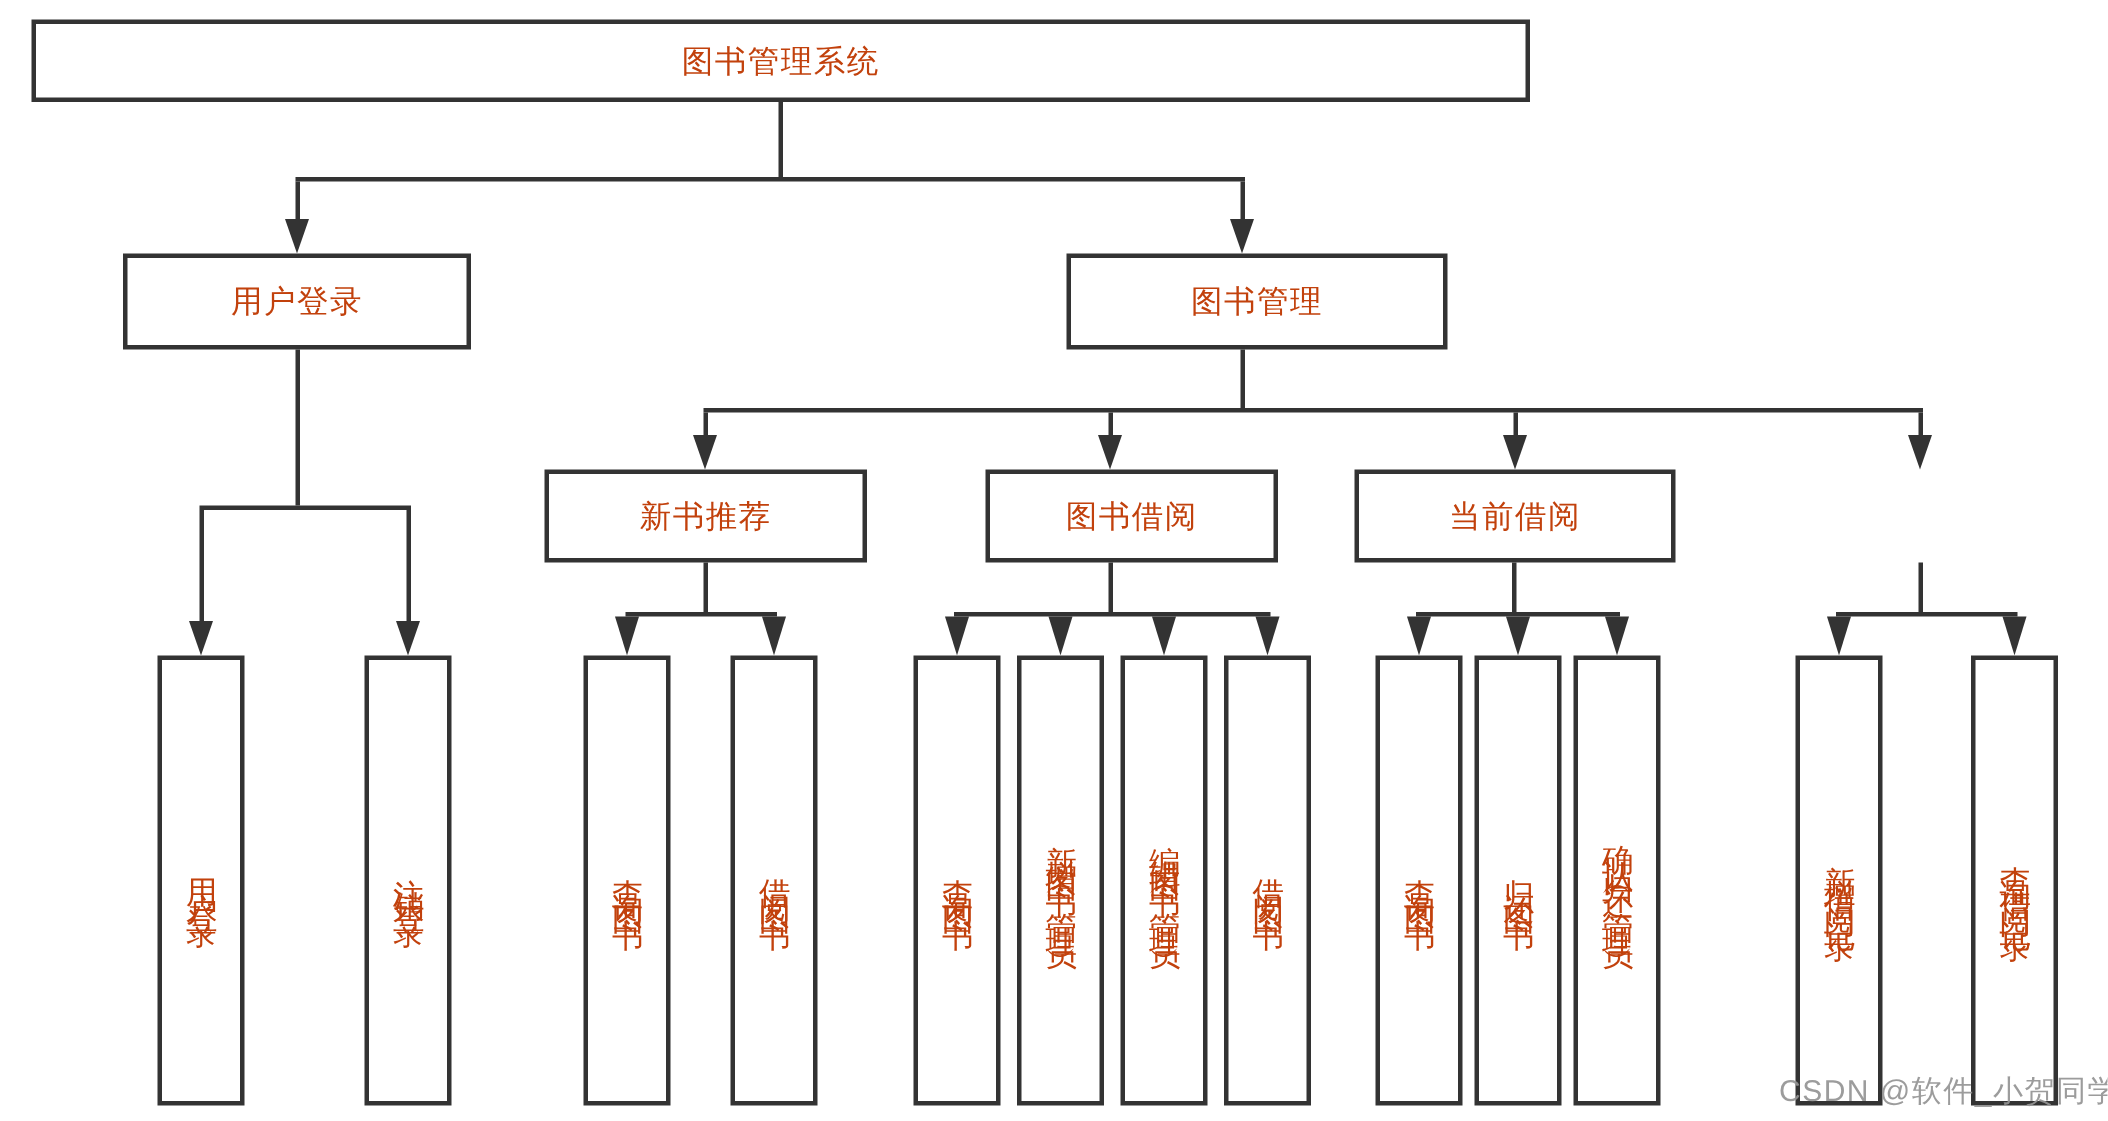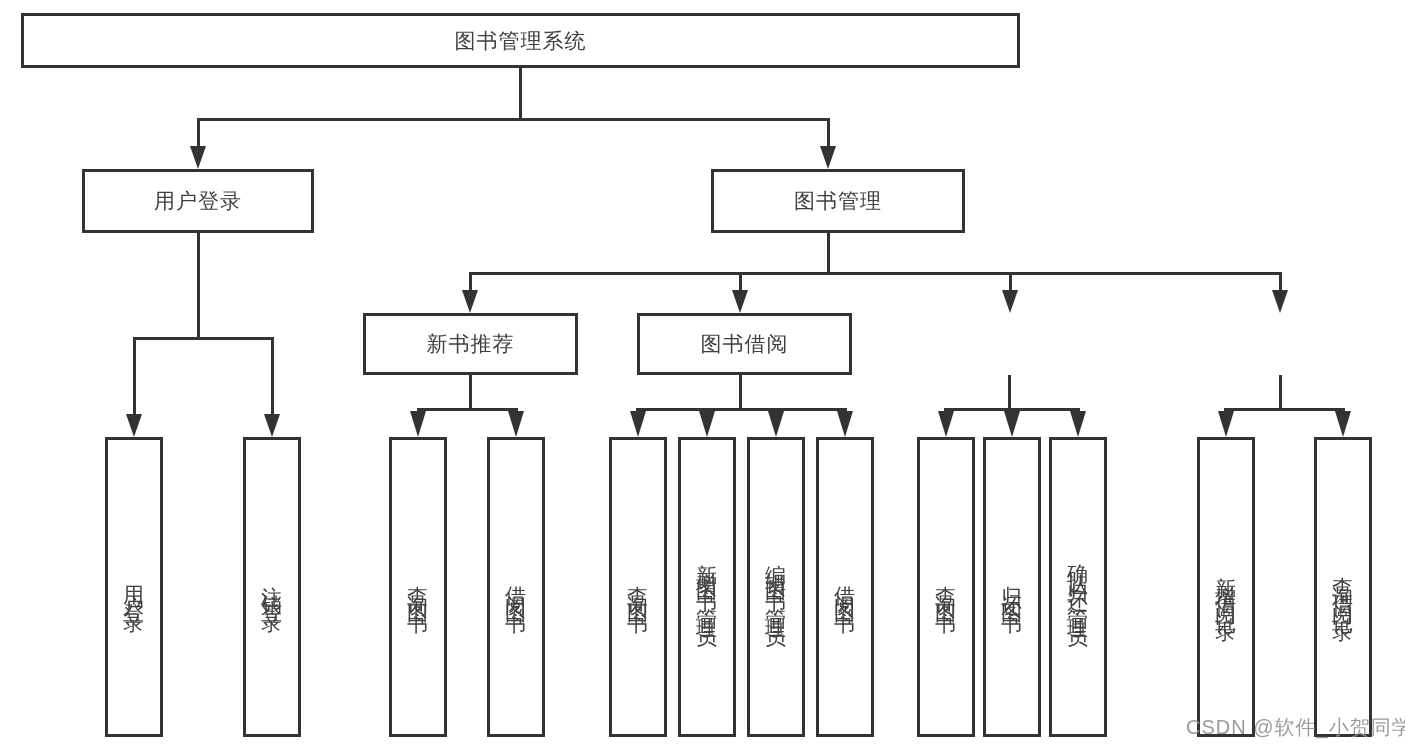--- a/index.html
+++ b/index.html
@@ -2,21 +2,21 @@
 <html><head>
 <meta charset="utf-8">
 <style>
   html,body { margin:0; padding:0; background:#ffffff; }
   body { width:1405px; height:747px; position:relative; overflow:hidden;
          font-family:"Liberation Sans","DejaVu Sans",sans-serif; }
   .canvas { position:absolute; left:0; top:0; width:1405px; height:747px; background:#ffffff; }
 
   .box { position:absolute; box-sizing:border-box; background:#ffffff;
          border:3px solid #333333; display:flex; align-items:center; justify-content:center;
-         color:#404040; }
+         color:#c2410c; }
   .hlabel { font-size:21px; letter-spacing:1px; white-space:nowrap; }
 
   .root  { left:21px;  top:13px;  width:999px; height:55px; }
   .lv2   { top:169px; height:64px; }
   .lv3   { top:313px; height:62px; }
   .leaf  { top:437px; height:300px; width:58px; }
   .vtext { writing-mode:vertical-rl; text-orientation:mixed;
            font-size:21px; line-height:1; letter-spacing:9px; }
 
   .line  { position:absolute; background:#333333; }
@@ -66,22 +66,25 @@
   <div class="line" style="left:1009px;top:275px;width:3px;height:16px;"></div>
   <div class="line" style="left:1279px;top:275px;width:3px;height:16px;"></div>
   <div class="arrow ah23" style="left:462px;top:290px;"></div>
   <div class="arrow ah23" style="left:732px;top:290px;"></div>
   <div class="arrow ah23" style="left:1002px;top:290px;"></div>
   <div class="arrow ah23" style="left:1272px;top:290px;"></div>
 
   <div class="box lv3" style="left:363px;width:215px;align-items:center;">
     <span class="hlabel">新书推荐</span>
   </div>
-  <div class="box lv3" style="left:637px;width:215px;">
+  <div class="box lv3" style="left:657px;width:195px;">
     <span class="hlabel">图书借阅</span>
+  </div>
+  <div class="box lv3" style="left:903px;width:214px;">
+    <span class="hlabel">当前借阅</span>
   </div>
 
   <div class="line" style="left:469px;top:375px;width:3px;height:33px;"></div>
   <div class="line" style="left:417px;top:408px;width:101px;height:3px;"></div>
   <div class="arrow ah26" style="left:410px;top:411px;"></div>
   <div class="arrow ah26" style="left:508px;top:411px;"></div>
 
   <div class="line" style="left:739px;top:375px;width:3px;height:33px;"></div>
   <div class="line" style="left:636px;top:408px;width:211px;height:3px;"></div>
   <div class="arrow ah26" style="left:630px;top:411px;"></div>

